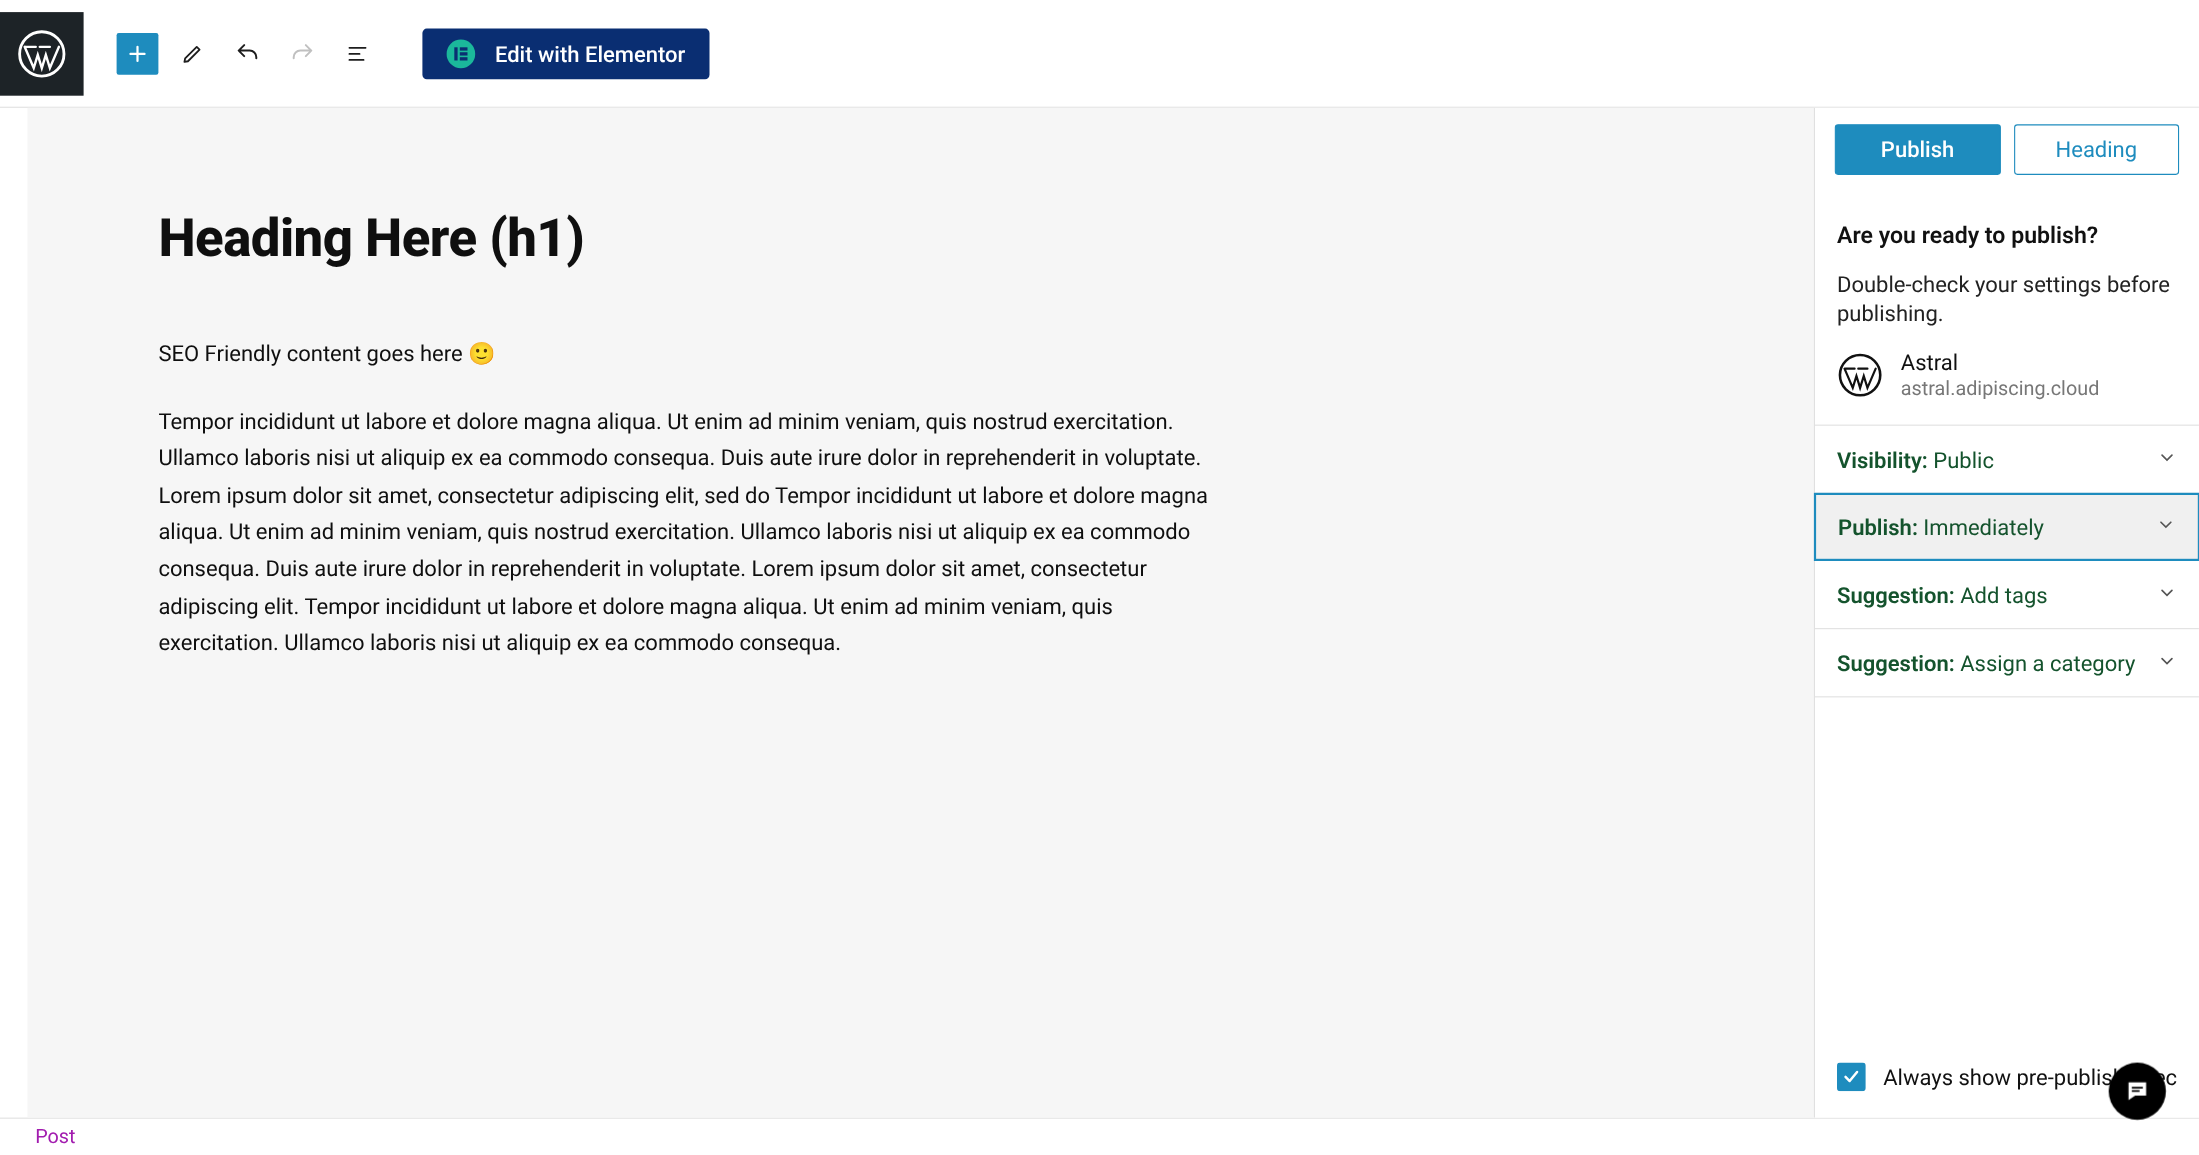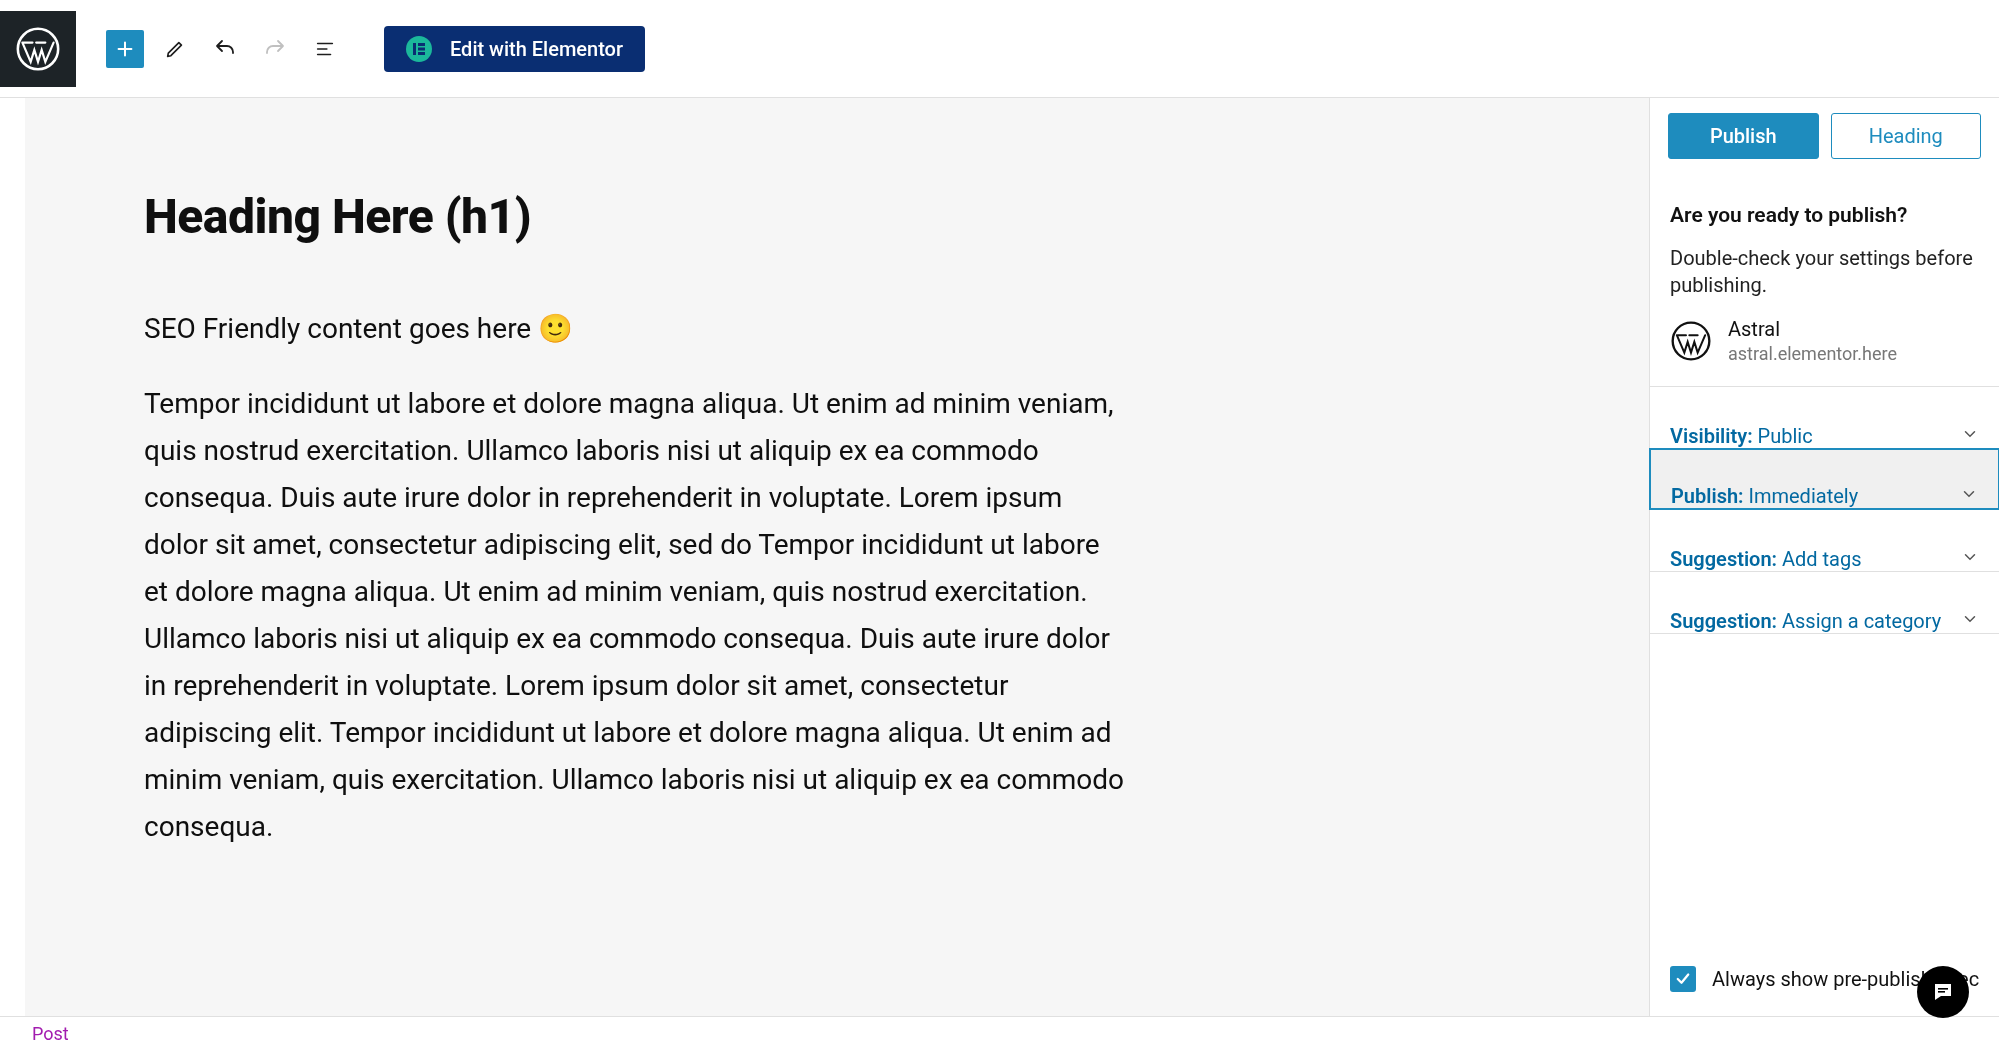--- a/index.html
+++ b/index.html
@@ -71,21 +71,21 @@
     margin-left: 25px;
   }
   .post-title {
     font-size: 48px;
     font-weight: 800;
     color: #0f0f0f;
     margin-bottom: 60px;
     letter-spacing: -0.5px;
   }
   .post-body {
-    font-size: 28px;
+    font-size: 20px;
     color: #0f0f0f;
     line-height: 1.68;
     max-width: 980px;
   }
   .post-body .lead { margin-bottom: 28px; }
 
   
   .sidebar {
     width: 350px;
     background: #fff;
@@ -128,26 +128,26 @@
   }
   .site-logo {
     width: 42px; height: 42px;
     display: flex; align-items: center; justify-content: center;
     margin-right: 16px;
   }
   .site-name { font-size: 20px; color: #111; }
   .site-url  { font-size: 18px; color: #777; margin-top: 2px; }
 
   .setting-row {
-    display: flex; align-items: flex-end; justify-content: space-between;
+    display: flex; align-items: center; justify-content: space-between;
     padding: 0 20px;
     height: 62px;
     border-bottom: 1px solid #e0e0e0;
     font-size: 20px;
-    color: #0369a1;
+    color: #14532d;
     cursor: pointer;
   }
   .setting-row .label { }
   .setting-row .label b { font-weight: 600; }
   .setting-row.publish-row {
     border: 2px solid #1e8cbe;
     background: #f0f0f0;
     margin: -1px -1px 0 -1px;
   }
   .chevron { color: #555; }
@@ -268,21 +268,21 @@
 
     <div class="site-row">
       <div class="site-logo">
         <svg width="40" height="40" viewBox="0 0 24 24" fill="none">
           <circle cx="12" cy="12" r="11" stroke="#111" stroke-width="1.4"></circle>
           <path d="M3.5 8.5 L8 19 L10 12.5 L12 19 L14 12.5 L16 19 L20.5 8.5 M4 8.5 H9 M11 8.5 H16" stroke="#111" stroke-width="1.2" fill="none" stroke-linecap="round"></path>
         </svg>
       </div>
       <div>
         <div class="site-name">Astral</div>
-        <div class="site-url">astral.elementor.here</div>
+        <div class="site-url">astral.adipiscing.cloud</div>
       </div>
     </div>
 
     <div class="setting-row">
       <span class="label"><b>Visibility:</b> <span>Public</span></span>
       <span class="chevron"><svg width="18" height="18" viewBox="0 0 24 24">
             <path d="M6 9l6 6 6-6" stroke="#555" stroke-width="2" fill="none" stroke-linecap="round"></path>
           </svg></span>
     </div>
 

